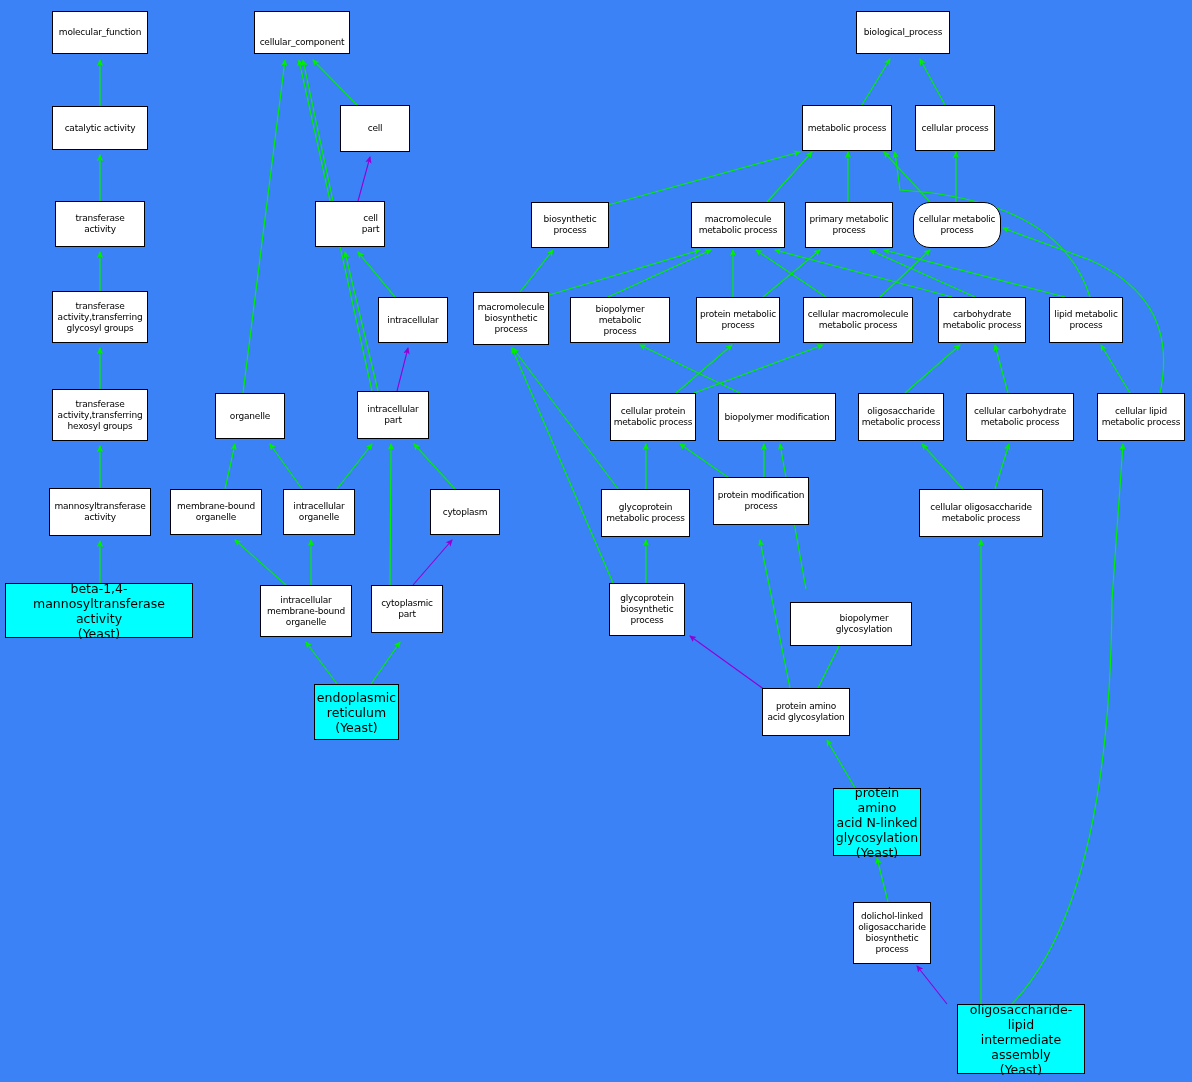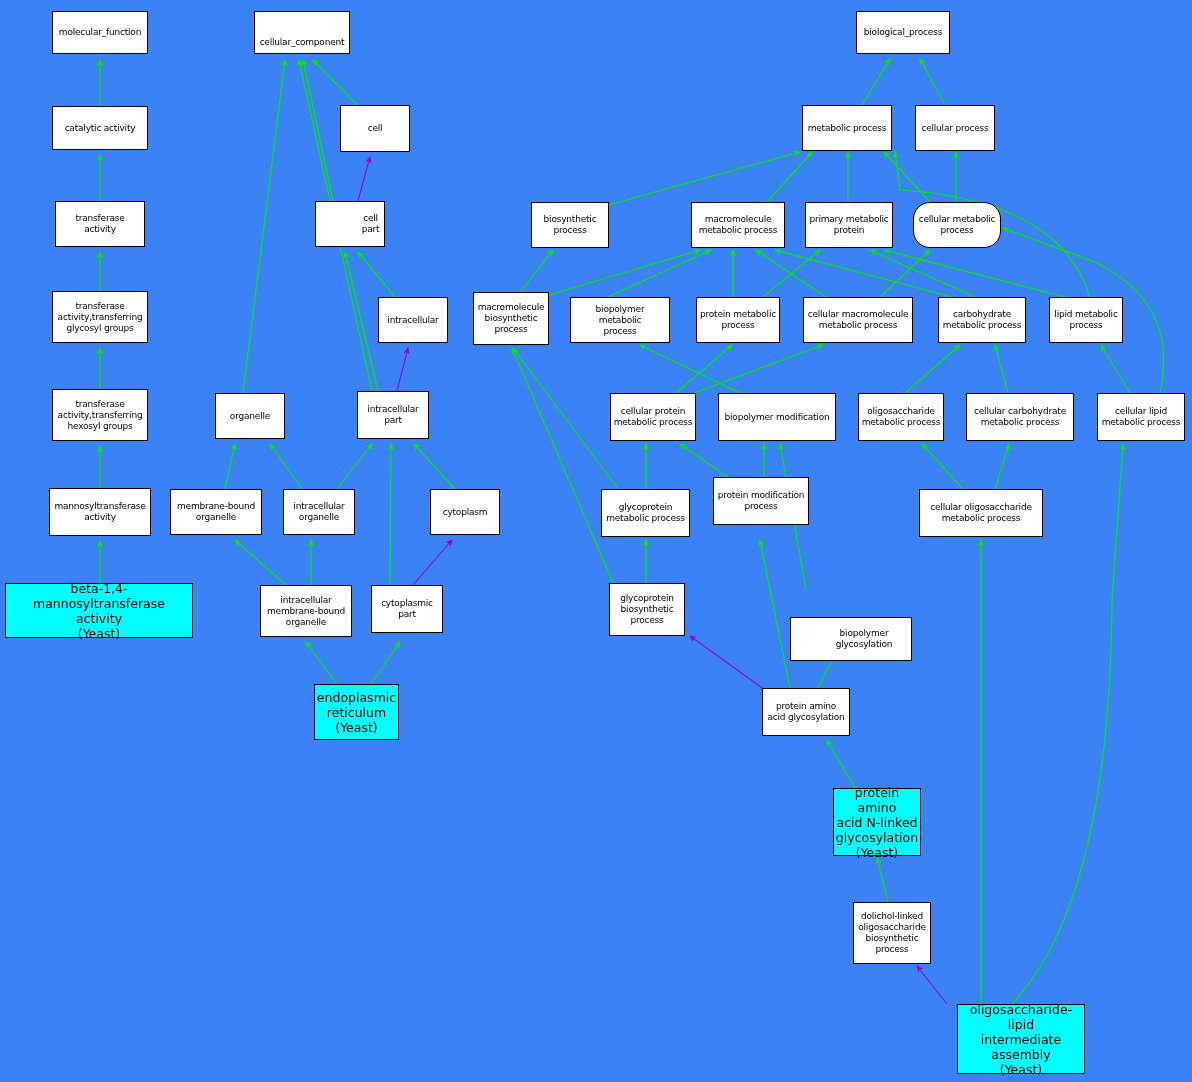--- a/index.html
+++ b/index.html
@@ -178,21 +178,21 @@
       <div class="node" style="left: 531px; top: 202px; width: 78px; height: 46px;">
         <span style="white-space: pre-line;">biosynthetic
 process</span>
       </div>
       <div class="node" style="left: 691px; top: 202px; width: 94px; height: 46px;">
         <span style="white-space: pre-line;">macromolecule
 metabolic process</span>
       </div>
       <div class="node" style="left: 805px; top: 202px; width: 88px; height: 46px;">
         <span style="white-space: pre-line;">primary metabolic
-protein</span>
+process</span>
       </div>
       <div class="node" style="left: 913px; top: 202px; width: 88px; height: 46px; border-radius: 17px;">
         <span style="white-space: pre-line;">cellular metabolic
 process</span>
       </div>
       <div class="node" style="left: 473px; top: 292px; width: 76px; height: 53px;">
         <span style="white-space: pre-line;">macromolecule
 biosynthetic
 process</span>
       </div>
@@ -245,21 +245,21 @@
       </div>
       <div class="node" style="left: 919px; top: 489px; width: 124px; height: 48px;">
         <span style="white-space: pre-line;">cellular oligosaccharide
 metabolic process</span>
       </div>
       <div class="node" style="left: 609px; top: 583px; width: 76px; height: 53px;">
         <span style="white-space: pre-line;">glycoprotein
 biosynthetic
 process</span>
       </div>
-      <div class="node" style="left: 790px; top: 617px; width: 122px; height: 44px; padding-left: 26px;">
+      <div class="node" style="left: 790px; top: 602px; width: 122px; height: 44px; padding-left: 26px;">
         <span style="white-space: pre-line;">biopolymer glycosylation</span>
       </div>
       <div class="node" style="left: 762px; top: 688px; width: 88px; height: 48px;">
         <span style="white-space: pre-line;">protein amino
 acid glycosylation</span>
       </div>
       <div class="node hi" style="left: 833px; top: 788px; width: 88px; height: 68px;">
         <span style="white-space: pre-line;">protein amino
 acid N-linked
 glycosylation

